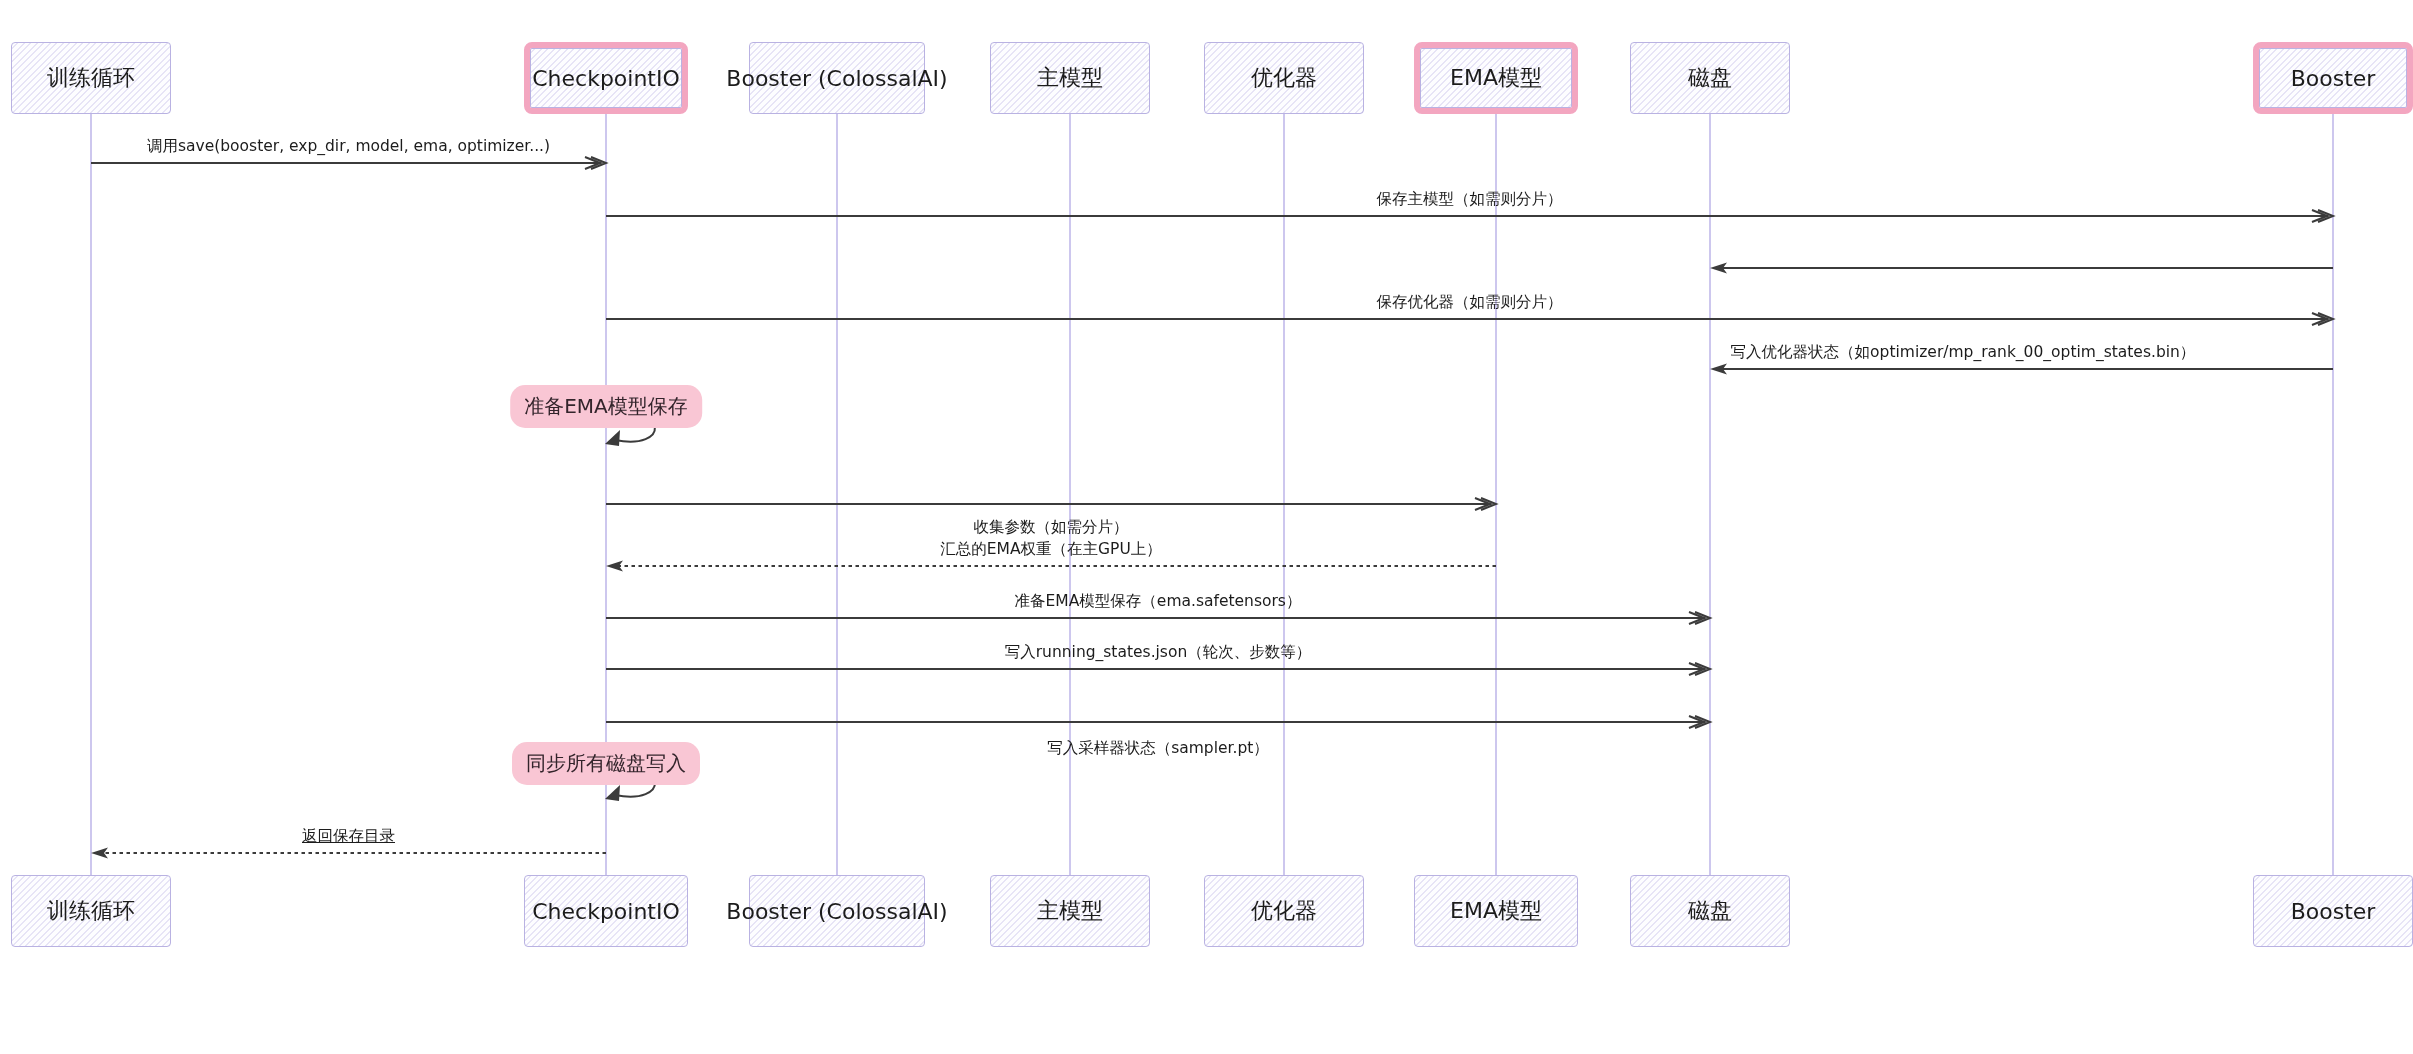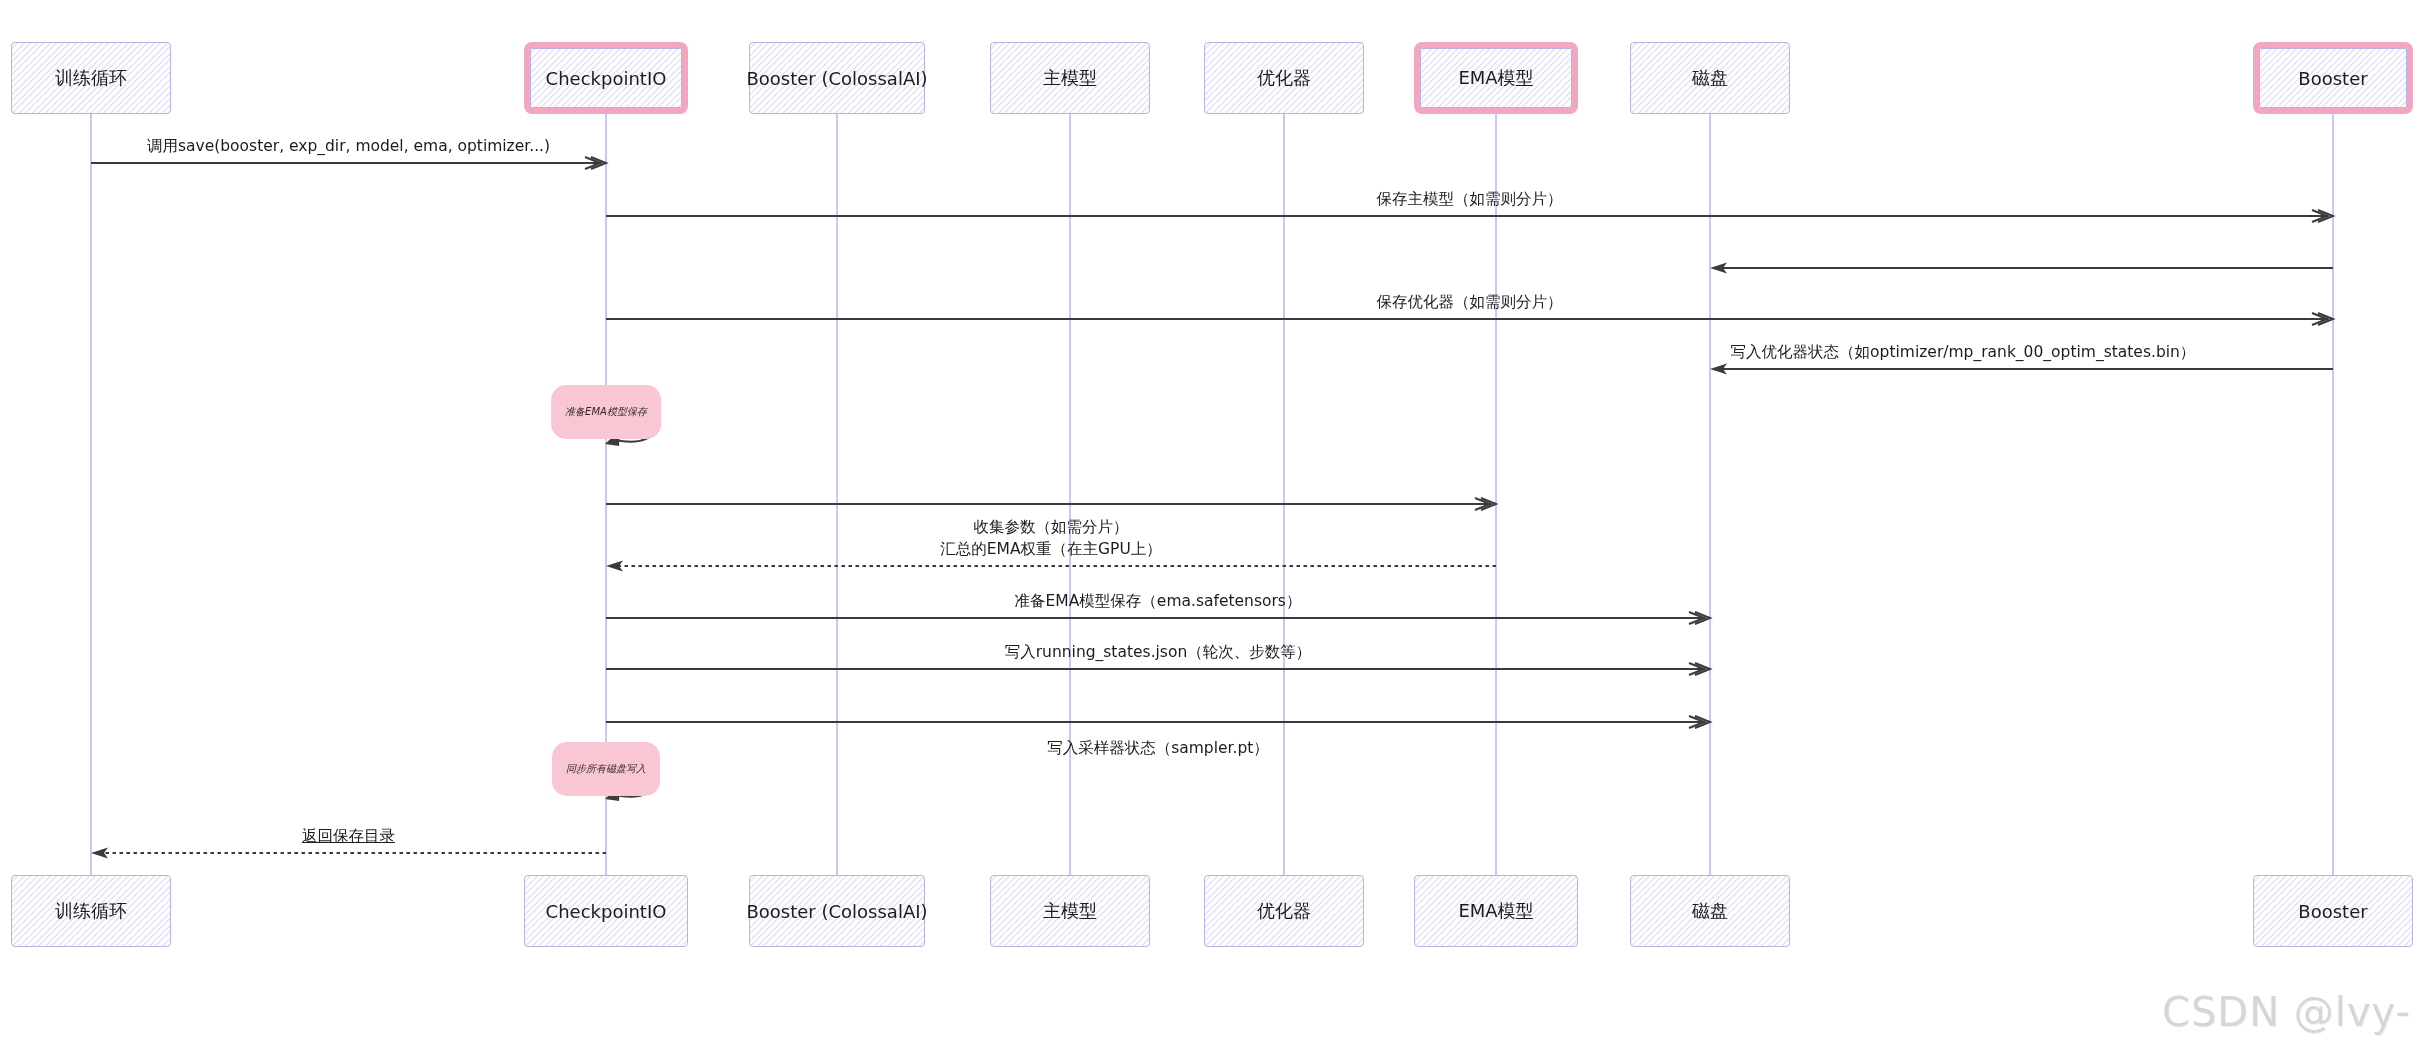--- a/index.html
+++ b/index.html
@@ -23,21 +23,21 @@
     box-sizing:border-box;
     height:72px;
     border:1.6px solid var(--box-border);
     border-radius:4px;
     background-color:#fdfdff;
     background-image:repeating-linear-gradient(135deg,
       rgba(255,255,255,0) 0px, rgba(255,255,255,0) 3.2px,
       var(--box-hatch) 3.2px, var(--box-hatch) 4.6px);
     display:flex;align-items:center;justify-content:center;
     color:var(--ink);
-    font-size:18px;font-weight:500;
+    font-size:22px;font-weight:500;
     white-space:nowrap;
     z-index:3;
   }
   .pbox.hl{
     border:6px solid var(--pink);
     border-radius:8px;
     box-shadow:inset 0 0 0 1px var(--box-border);
   }
   .lifeline{
     position:absolute;width:2px;background:var(--lifeline);z-index:1;
@@ -49,26 +49,25 @@
     font-size:15.5px;
     white-space:nowrap;
     z-index:4;
     background:rgba(255,255,255,0.0);
   }
   .note-pill{
     position:absolute;
     transform:translateX(-50%);
     background:var(--note-bg);
     color:#33242b;
-    font-size:10px;
-    padding:20px 14px;
+    font-size:20px;
+    padding:8px 14px;
     border-radius:15px;
     white-space:nowrap;
     z-index:4;
-    font-style:italic;
   }
   #arrows{position:absolute;left:0;top:0;z-index:2;}
   .watermark{
     position:absolute;
     right:2px;top:989px;
     font-size:40px;
     color:var(--watermark);
     letter-spacing:1px;
     text-shadow:1px 1px 0 #f1f1f1;
     z-index:5;
@@ -100,21 +99,20 @@
       <path d="M 1695 663 L 1710 669 L 1695 675 M 1689 663 L 1704 669 L 1689 675" fill="none" stroke="#3b3b3b" stroke-width="2"></path>
       <line x1="606" y1="722" x2="1705" y2="722" stroke="#3b3b3b" stroke-width="2"></line>
       <path d="M 1695 716 L 1710 722 L 1695 728 M 1689 716 L 1704 722 L 1689 728" fill="none" stroke="#3b3b3b" stroke-width="2"></path>
       <line x1="606" y1="853" x2="96" y2="853" stroke="#3b3b3b" stroke-width="2" stroke-dasharray="3.5 3.5"></line>
       <polygon points="91,853 108,847.5 104,853 108,858.5" fill="#3b3b3b"></polygon>
       <path d="M 610 417 C 668 403, 670 451, 615 440" fill="none" stroke="#3b3b3b" stroke-width="2"></path>
       <polygon points="605,444 620,430 619,446" fill="#3b3b3b"></polygon>
       <path d="M 610 772 C 668 758, 670 806, 615 795" fill="none" stroke="#3b3b3b" stroke-width="2"></path>
       <polygon points="605,799 620,785 619,801" fill="#3b3b3b"></polygon>
     </svg>
-  <div class="watermark">CSDN @lvy-</div>
 <div class="lifeline" style="left: 90px; top: 112px; height: 765px;"></div>
     <div class="pbox" style="left: 11px; top: 42px; width: 160px;">
       <span>训练循环</span>
     </div>
     <div class="pbox" style="left: 11px; top: 875px; width: 160px;">
       <span>训练循环</span>
     </div>
     <div class="lifeline" style="left: 605px; top: 112px; height: 765px;"></div>
     <div class="pbox hl" style="left: 524px; top: 42px; width: 164px;">
       <span>CheckpointIO</span>

